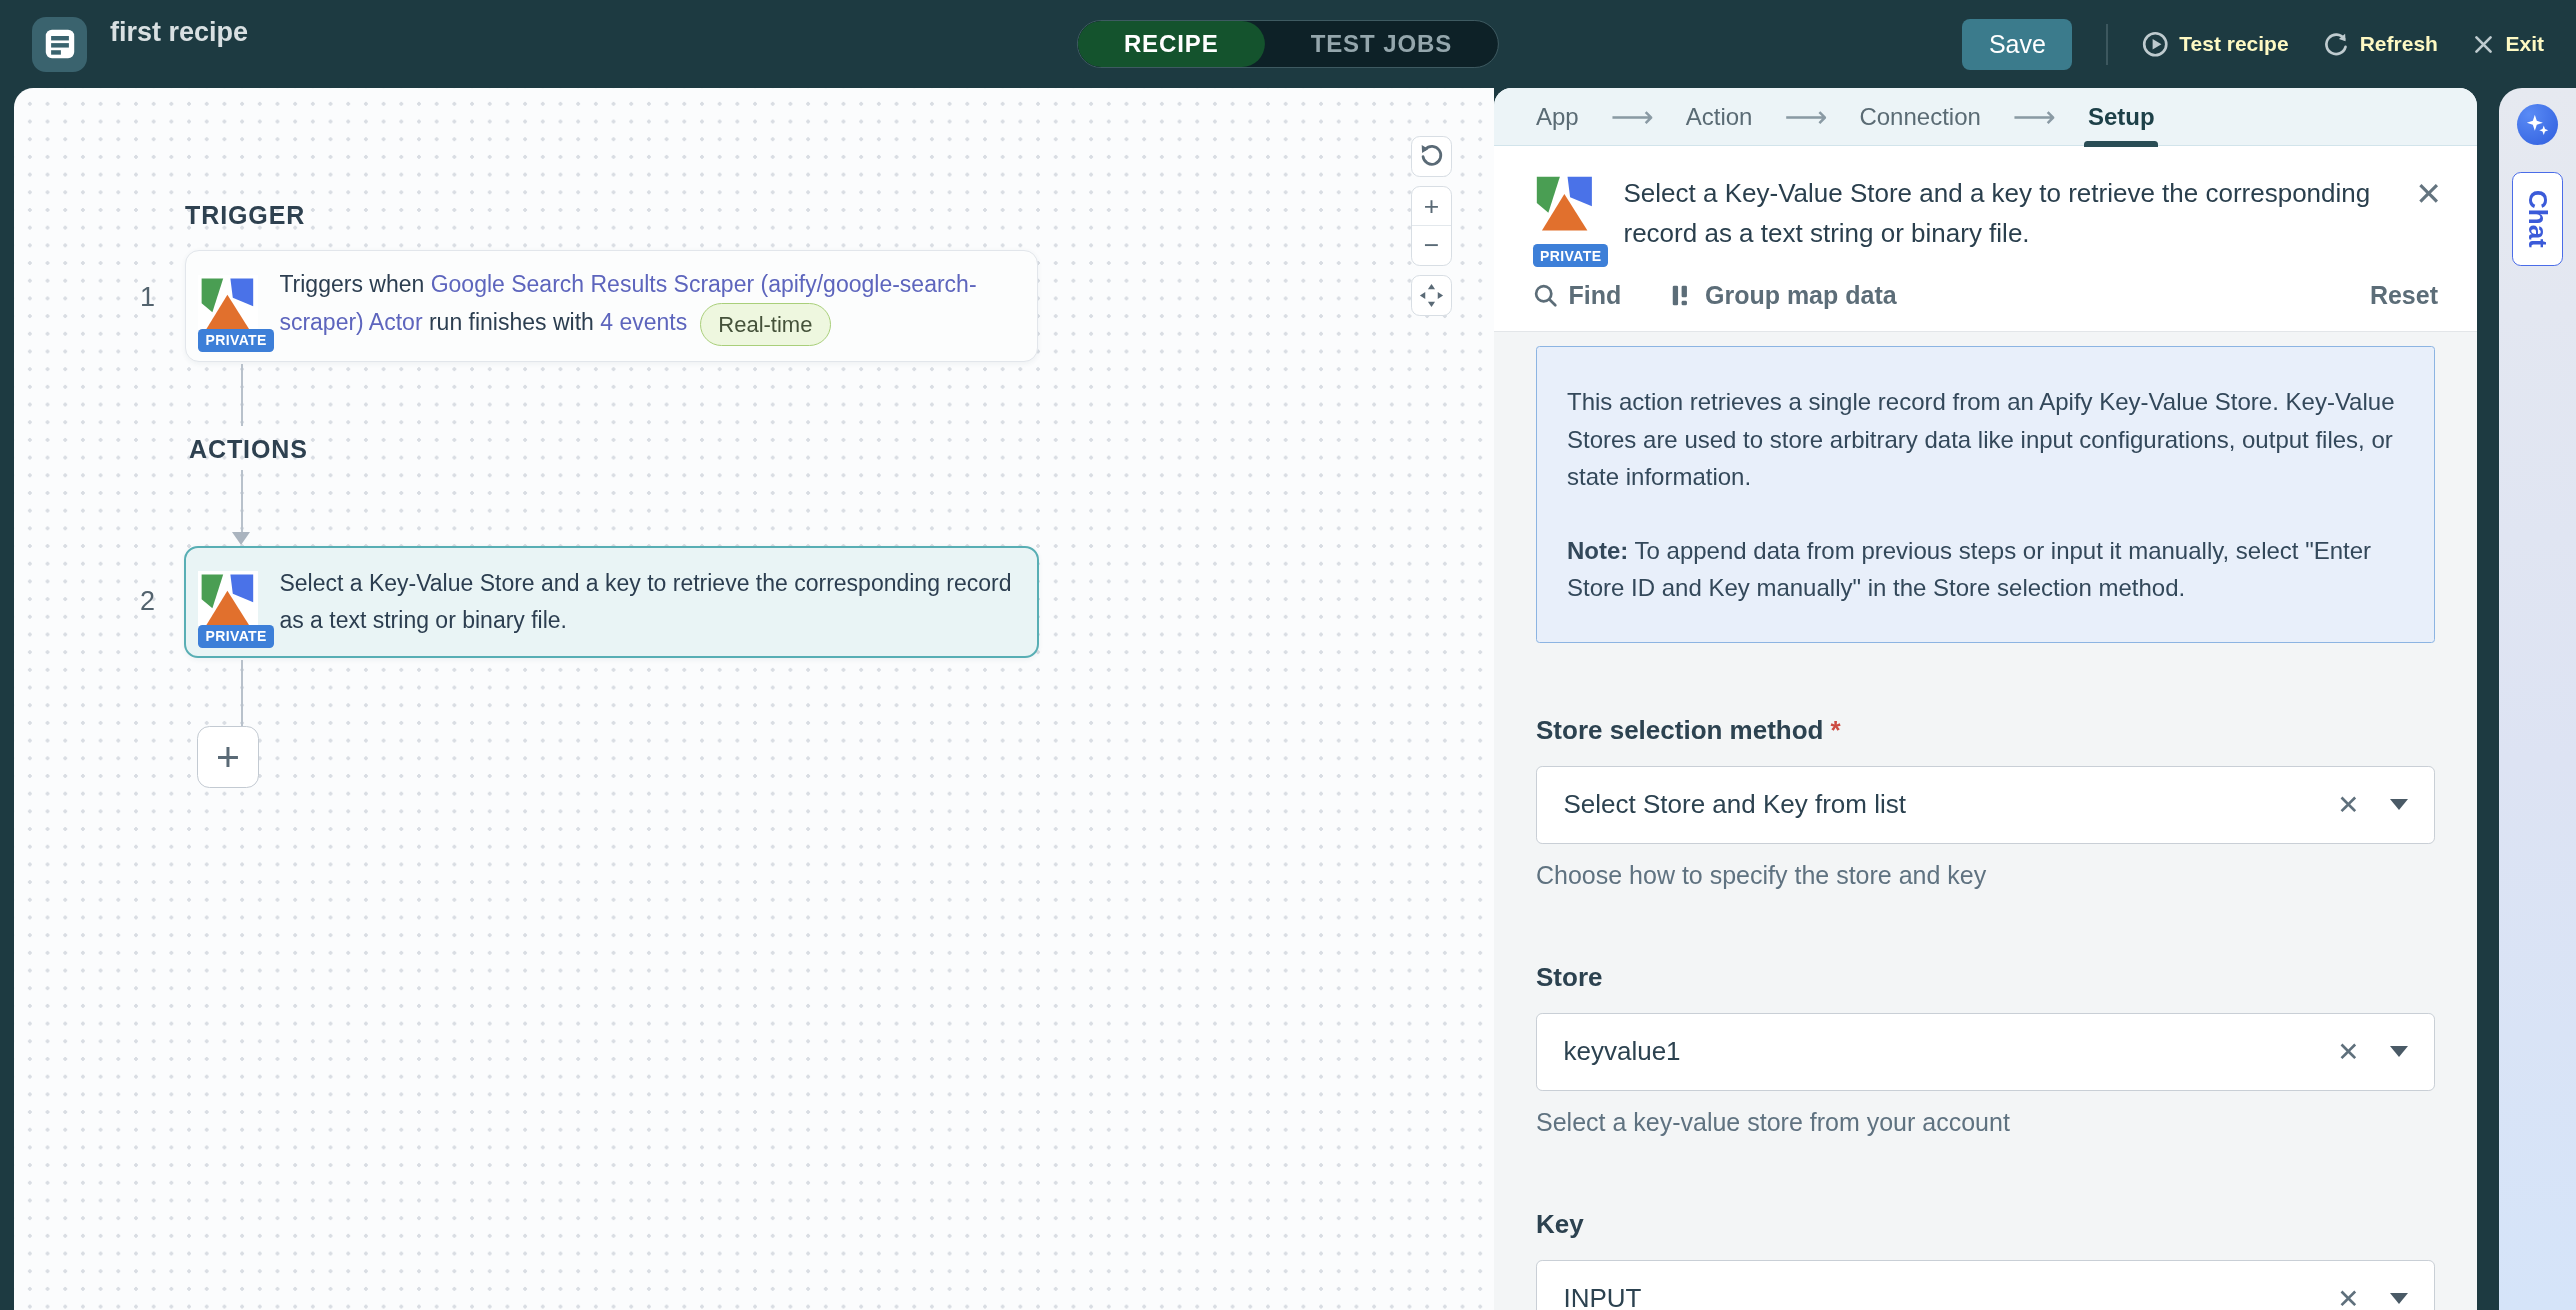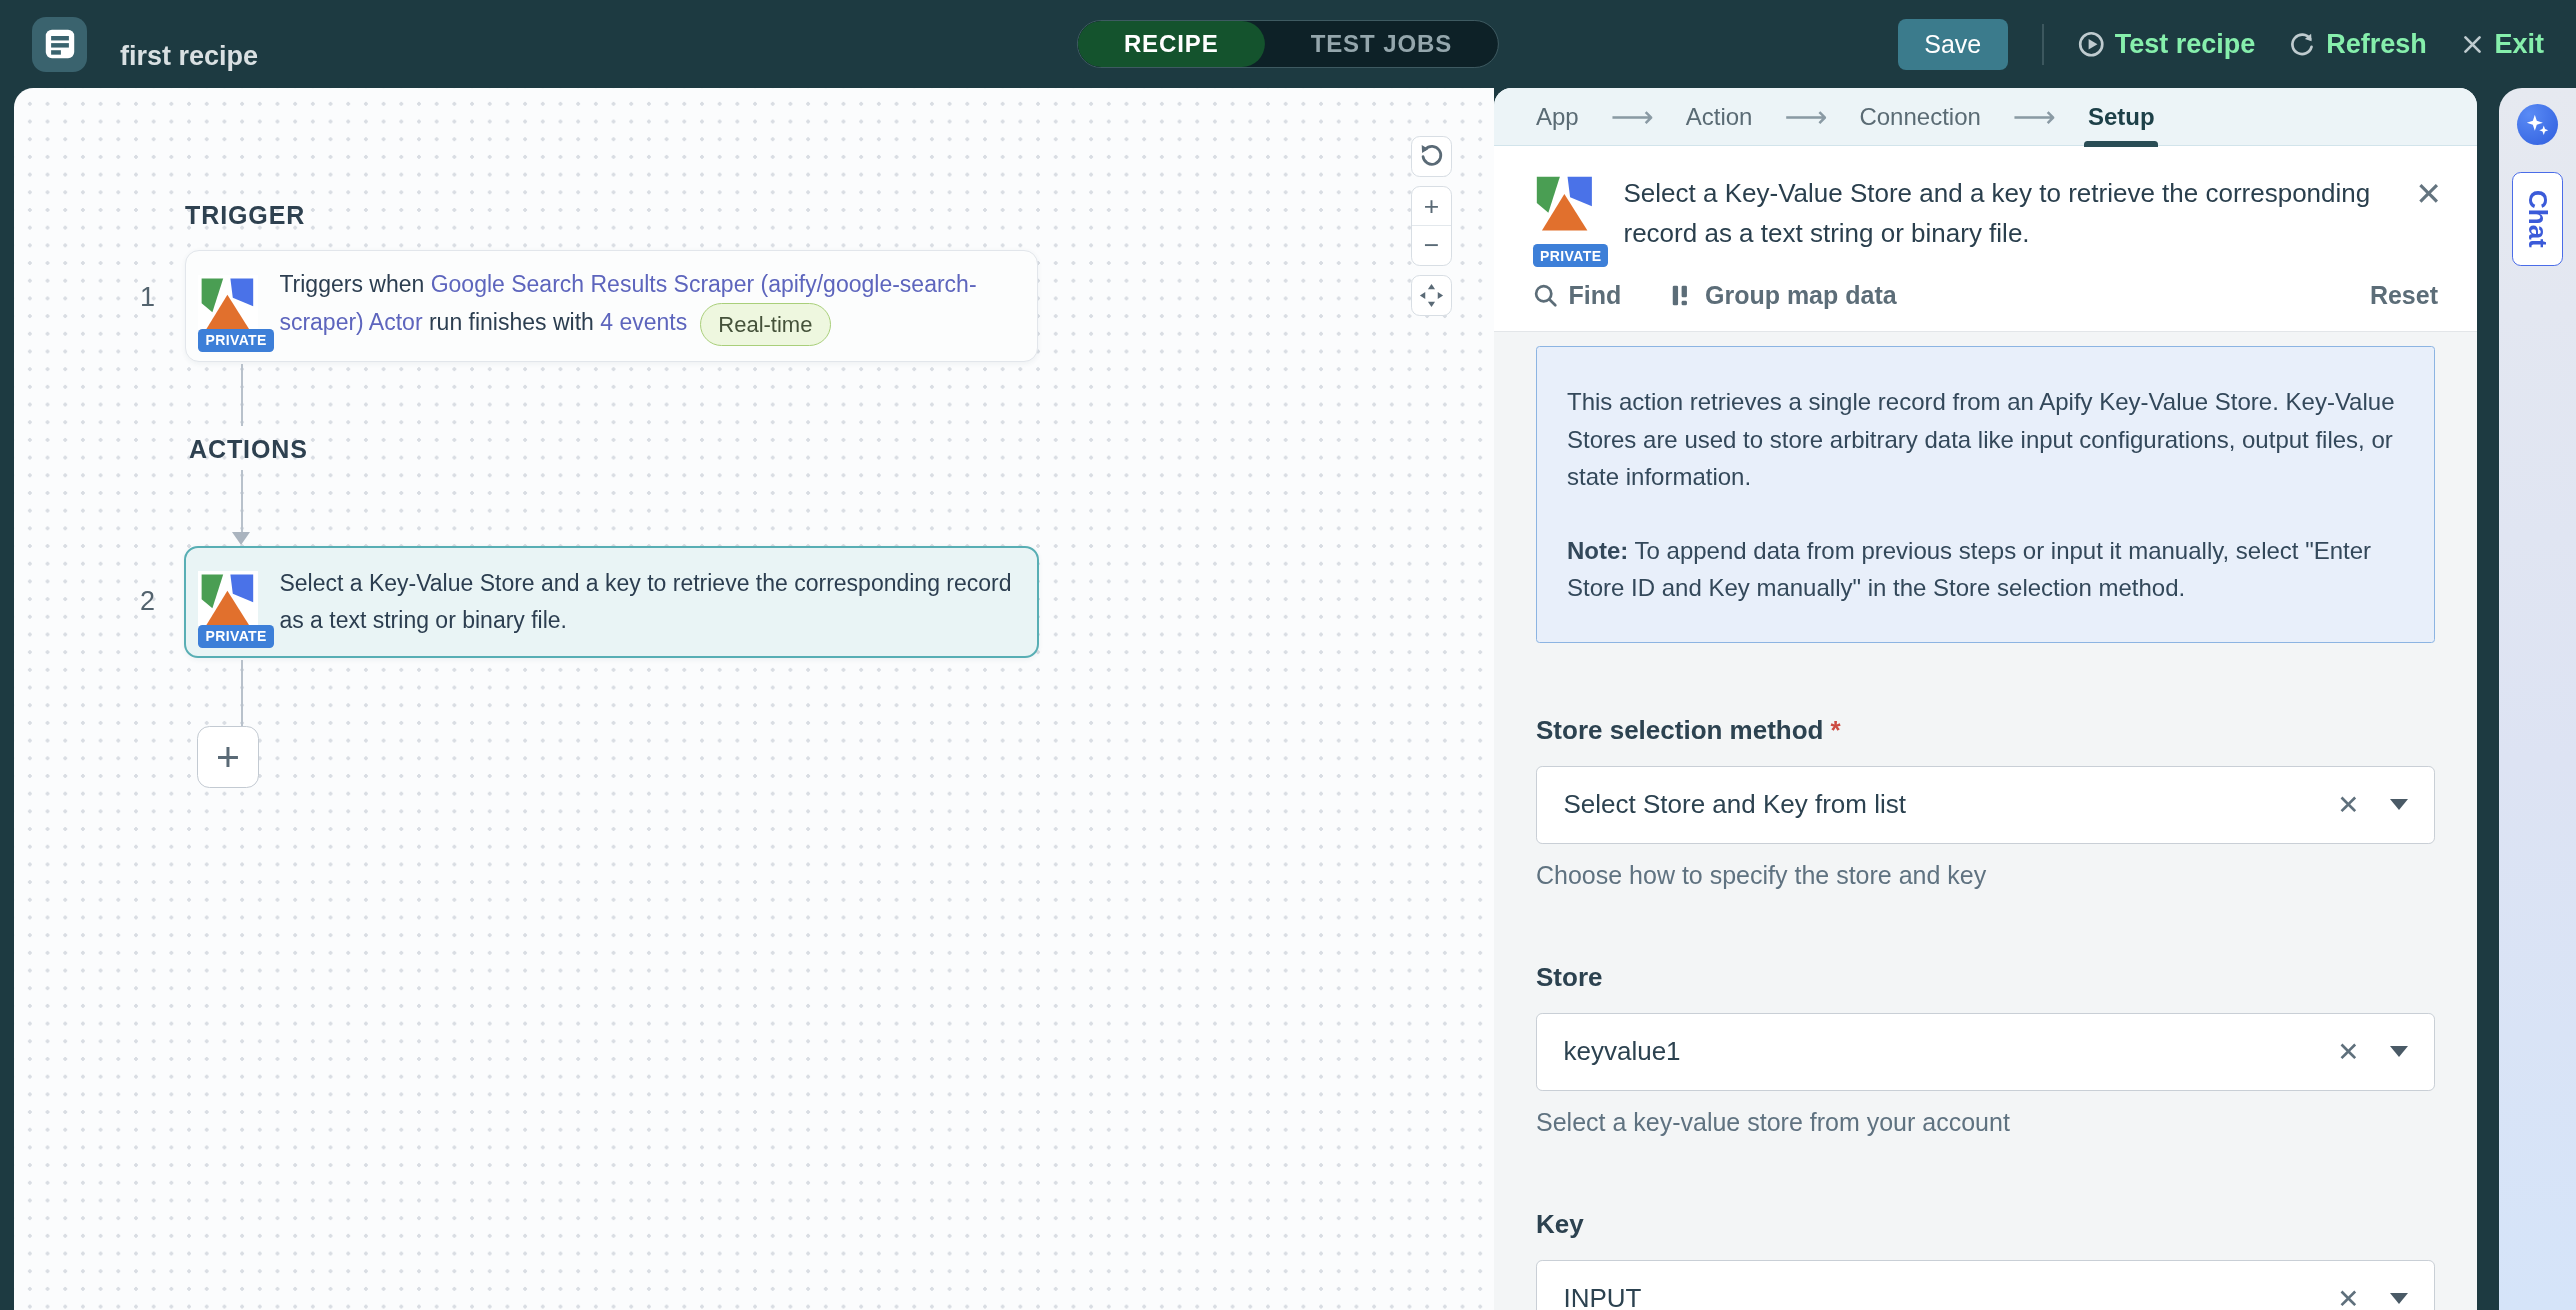--- a/index.html
+++ b/index.html
@@ -2,33 +2,33 @@
 <html style="font-size:14px"><head>
 <meta charset="utf-8">
 <style>
   * { margin:0; padding:0; box-sizing:border-box; }
   html,body { width:2576px; height:1310px; overflow:hidden; }
   body { font-family:"Liberation Sans", sans-serif; background:#1d3a41; position:relative; }
 
   
   .topbar { position:absolute; top:0; left:0; width:100%; height:88px; background:#1d3a41;
             display:flex; align-items:center; padding:0 32px; }
-  .brand { display:flex; align-items:flex-end; gap:33px; }
+  .brand { display:flex; align-items:flex-start; gap:23px; }
   .logo { width:55px; height:55px; border-radius:14px; background:#3a636e; display:flex; align-items:center; justify-content:center; }
   .app-title { color:#d9e0e2; font-size:27px; font-weight:bold; }
   .mode-toggle { position:absolute; left:50%; top:50%; transform:translate(-50%,-50%);
                  display:flex; background:#0d2127; border:1.8px solid #3e5a61; border-radius:26.5px; overflow:hidden; height:48px; }
   .mode-seg { display:flex; align-items:center; padding:0 46px; font-size:24px; font-weight:bold;
               letter-spacing:0.9px; color:#94a6ac; cursor:pointer; }
   .mode-seg.active { background:#14532d; color:#ffffff; border-radius:24px; }
   .topbar-actions { margin-left:auto; display:flex; align-items:center; gap:34px; }
   .save-btn { background:#3b7b8c; color:#fff; font-weight:normal; font-size:25px; border:none;
               border-radius:8px; height:51px; padding:0 26.5px; cursor:pointer; }
   .tb-divider { width:1.8px; height:41px; background:#3c575e; }
-  .tb-link { display:flex; align-items:center; gap:10.6px; color:#86efac; font-size:27px; font-weight:bold; cursor:pointer; background:none; border:none; }
+  .tb-link { display:flex; align-items:center; gap:10.6px; color:#fef9c3; font-size:21px; font-weight:bold; cursor:pointer; background:none; border:none; }
   .tb-link svg { display:block; }
 
   
   .canvas { position:absolute; left:14px; top:88px; width:1480px; bottom:0;
             background:#fbfcfd; border-radius:19.4px 0 0 0;
             background-image:radial-gradient(#d9dde3 2px, transparent 2px);
             background-size:17.7px 17.7px; background-position:7px 7px; }
   .panel { position:absolute; left:1494px; top:88px; width:983px; bottom:0;
            background:#f3f5f6; border-radius:17.7px 17.7px 0 0; overflow:hidden;
            display:flex; flex-direction:column; }

